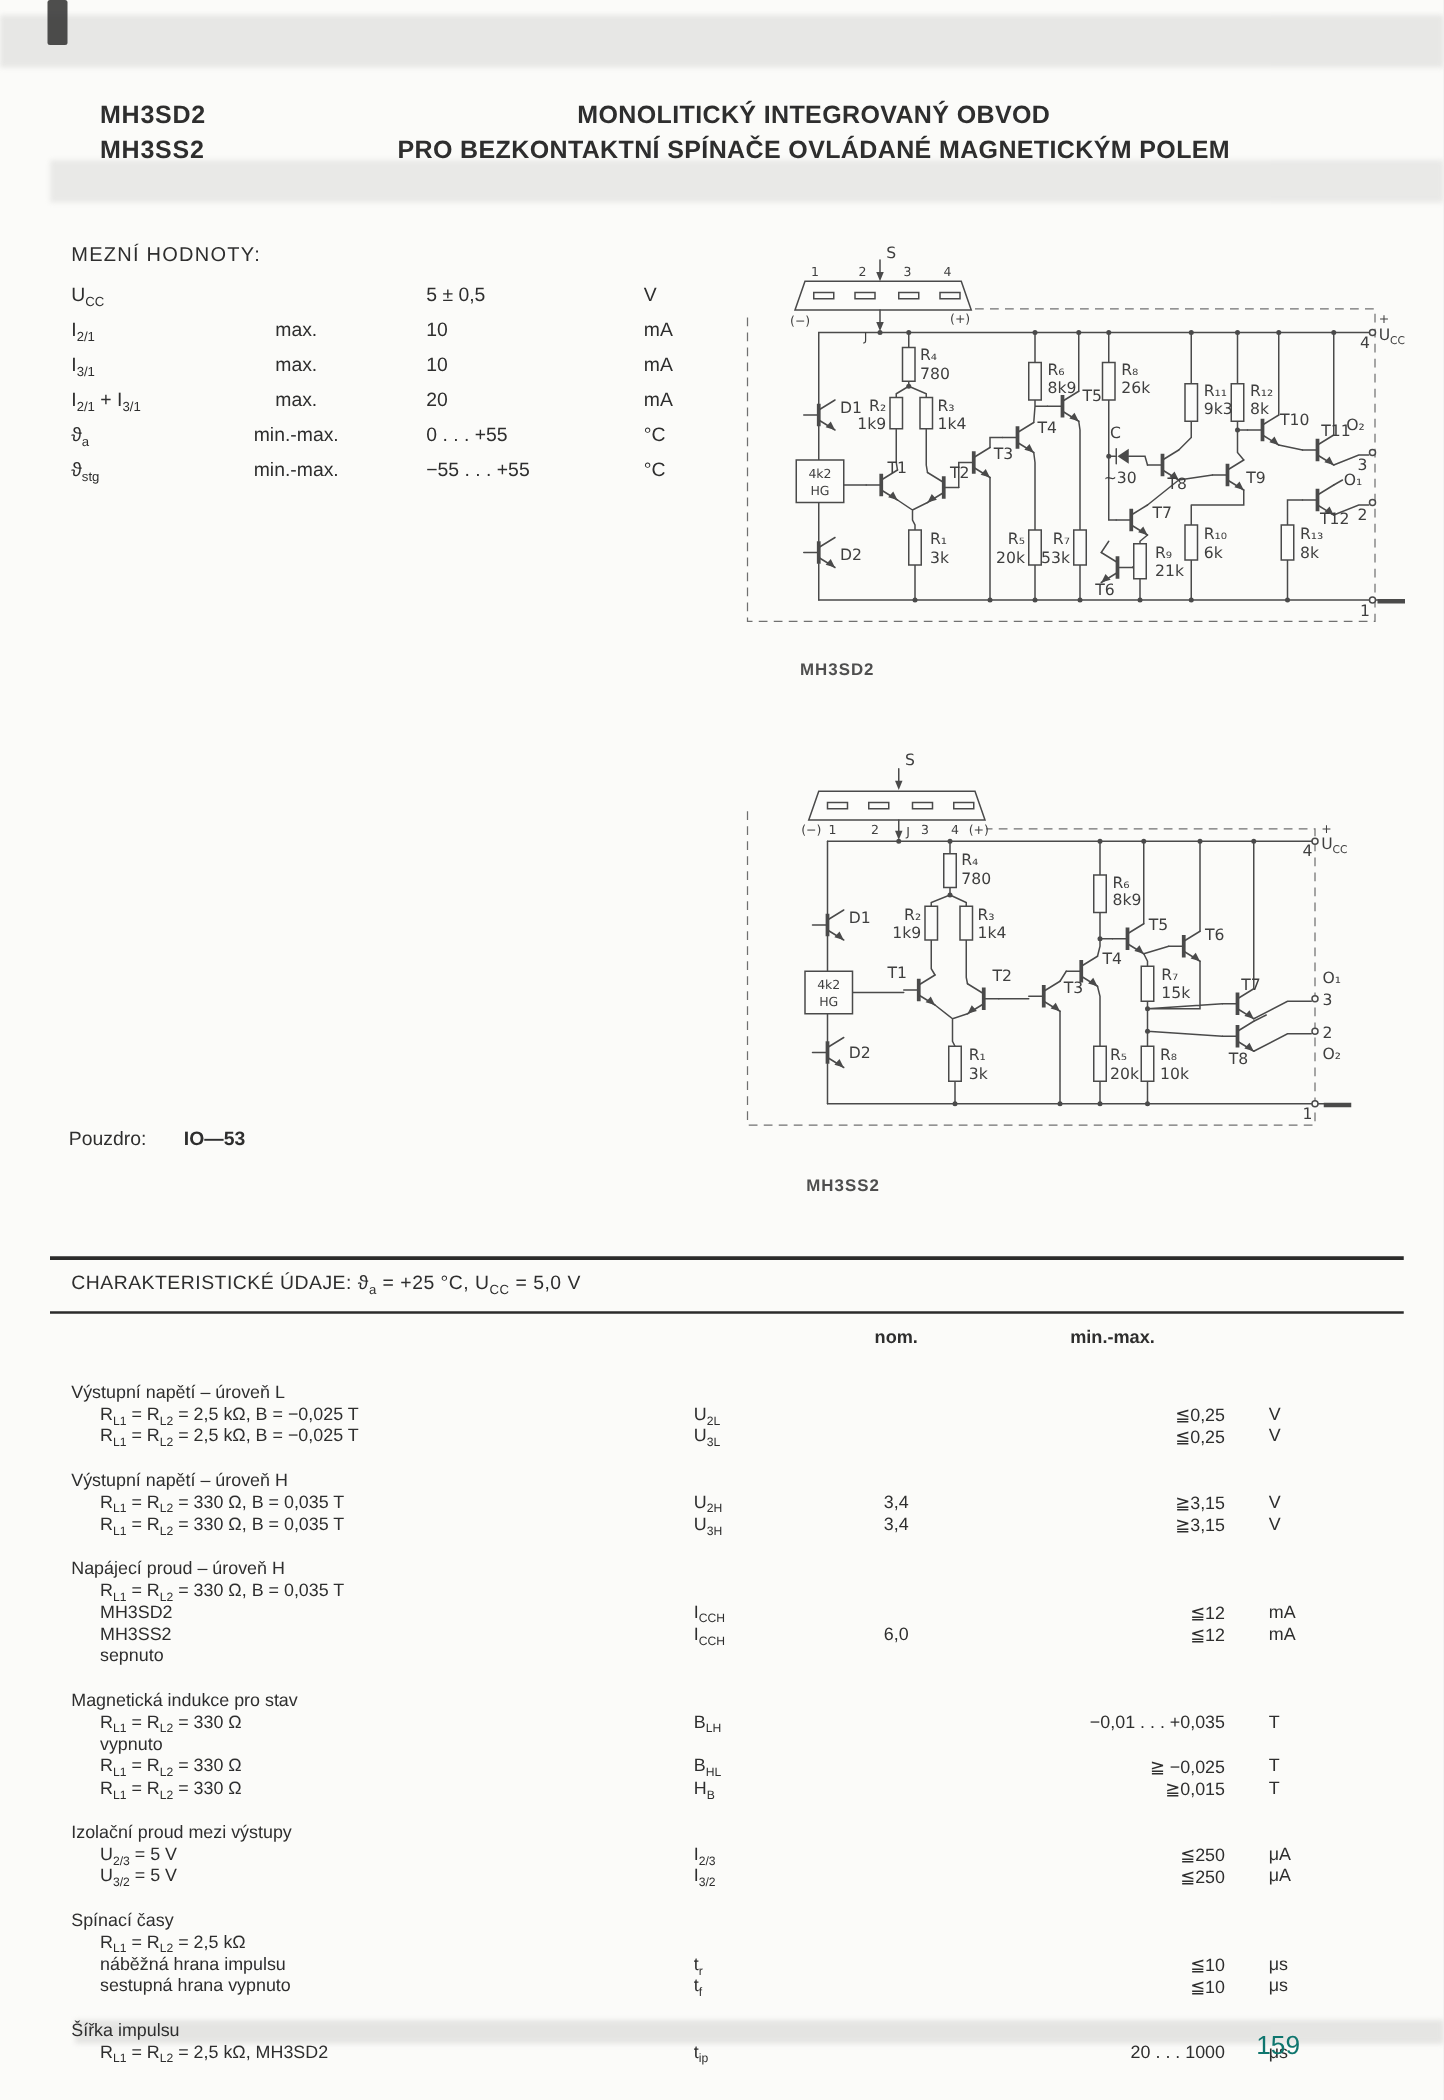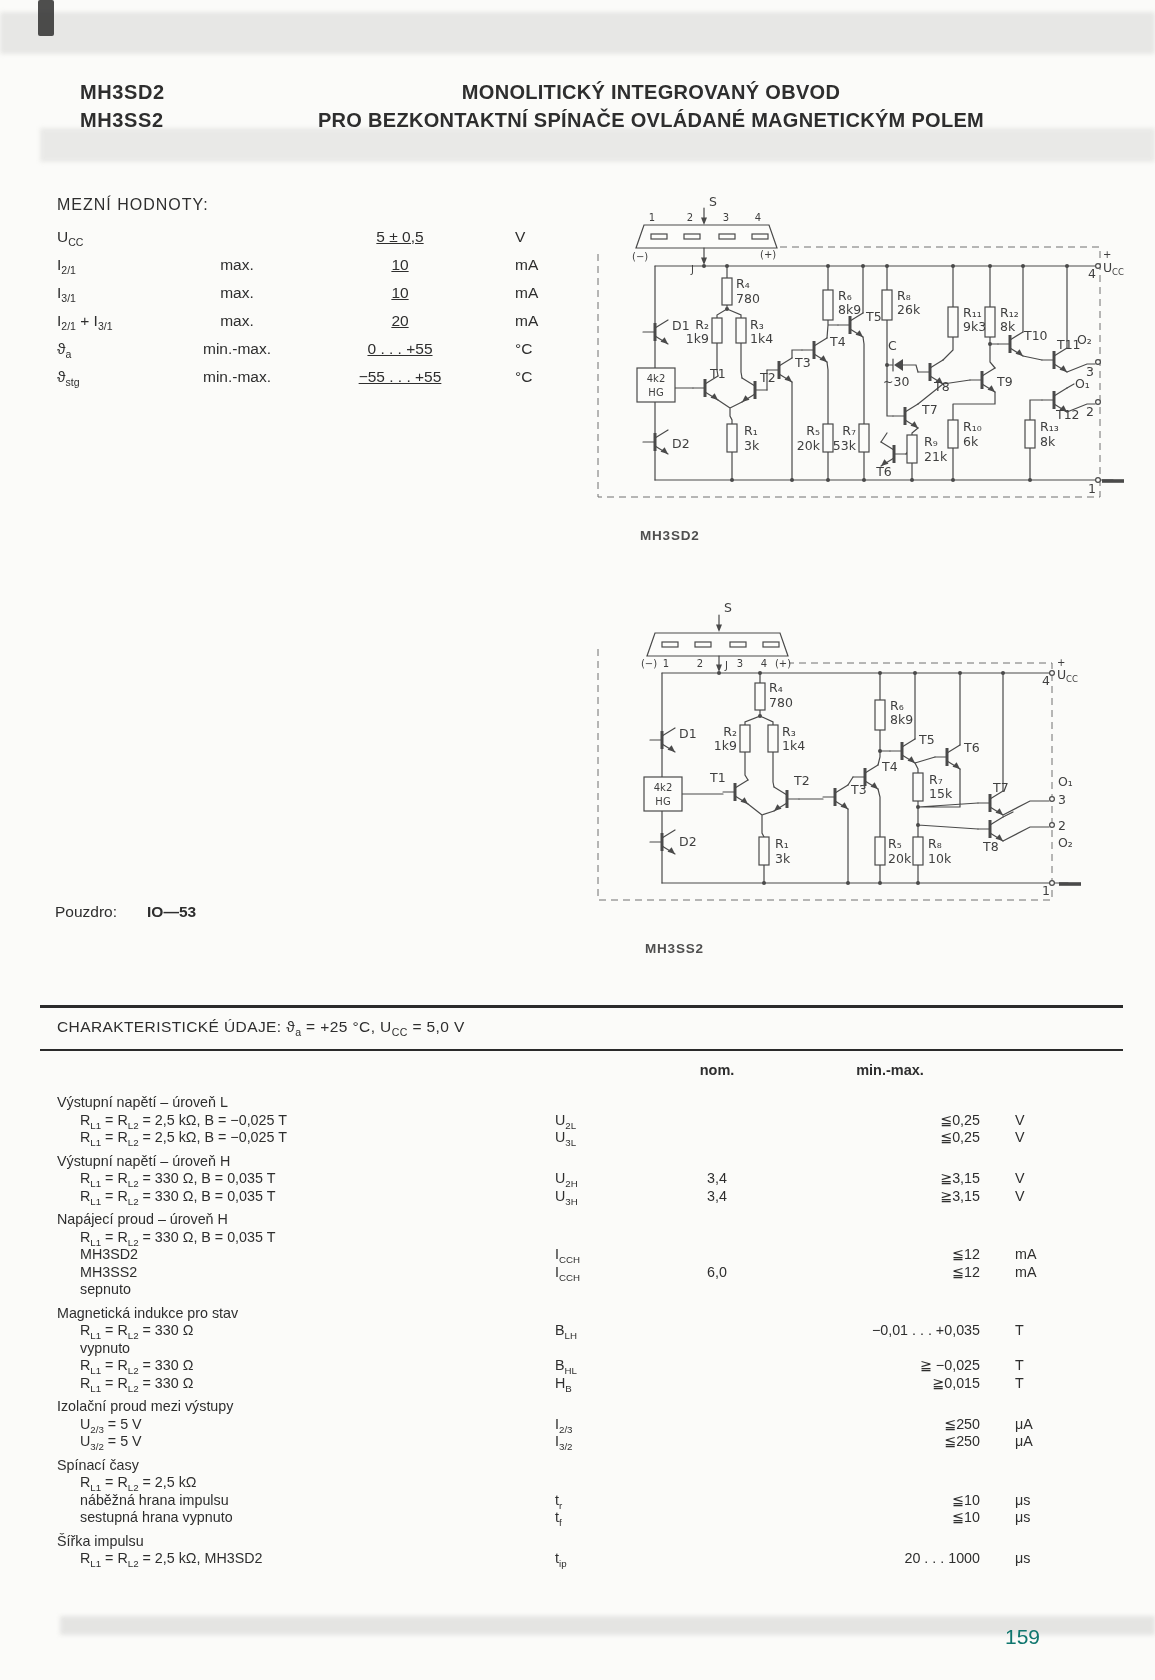--- a/index.html
+++ b/index.html
@@ -10,21 +10,21 @@
   .mark{position:absolute;background:#2f2f2f;border-radius:2px;}
   
   .models{position:absolute;left:80px;top:78px;font-size:20px;font-weight:bold;line-height:28px;letter-spacing:.6px;}
   .title{position:absolute;left:280px;top:78px;width:742px;text-align:center;font-size:20px;font-weight:bold;line-height:28px;letter-spacing:.3px;white-space:nowrap;}
   
   .limits-title{position:absolute;left:57px;top:196px;font-size:16px;letter-spacing:1px;}
   #limits-rows{position:absolute;left:57px;top:228px;width:560px;}
   .lrow{position:relative;height:28px;font-size:15.5px;}
   .l-sym{position:absolute;left:0;top:0;}
   .l-cond{position:absolute;left:100px;top:0;width:160px;text-align:center;}
-  .l-val{position:absolute;left:268px;top:0;width:150px;text-align:center;text-decoration:underline;}
+  .l-val{position:absolute;left:284px;top:0;width:150px;text-align:left;}
   .l-unit{position:absolute;left:458px;top:0;}
   sub{font-size:68%;line-height:0;}
   
   .schem{position:absolute;}
   .schem text{font-family:"DejaVu Sans","Liberation Sans",sans-serif;font-size:12.5px;fill:#3f3f3f;}
   .schem .sm{font-size:10px;}
   .schem .xs{font-size:8.5px;}
   .schem .mid{text-anchor:middle;}
   .schem .end{text-anchor:end;}
   .w{stroke:#4a4a4a;stroke-width:1.2;fill:none;stroke-linecap:round;}
@@ -36,21 +36,21 @@
   .pouzdro{position:absolute;left:55px;top:903px;font-size:15.5px;}
   .pouzdro .val{margin-left:30px;font-weight:bold;}
   
   .rule{position:absolute;left:40px;width:1083px;background:#2b2b2b;}
   .char-title{position:absolute;left:57px;top:1018px;font-size:15.5px;letter-spacing:.4px;}
   .char-cols{position:absolute;top:1062px;font-size:14.5px;font-weight:bold;}
   #col-nom{left:672px;width:90px;text-align:center;}
   #col-mm{left:800px;width:180px;text-align:center;}
   #char-rows{position:absolute;left:0;top:1088px;width:1155px;}
   .crow{position:relative;height:17.5px;font-size:14.3px;}
-  .crow.head{margin-top:6px;padding-left:43px;}
+  .crow.head{margin-top:18px;padding-left:43px;}
   .c-lab{position:absolute;left:57px;white-space:nowrap;}
   .c-lab.c-ind{left:80px;}
   .c-sym{position:absolute;left:555px;}
   .c-nom{position:absolute;left:672px;width:90px;text-align:center;}
   .c-mm{position:absolute;left:800px;width:180px;text-align:right;}
   .c-unit{position:absolute;left:1015px;}
   .page-num{position:absolute;left:1005px;top:1625px;font-size:21px;color:#0f766e;}
 </style>
 </head>
 <body>

